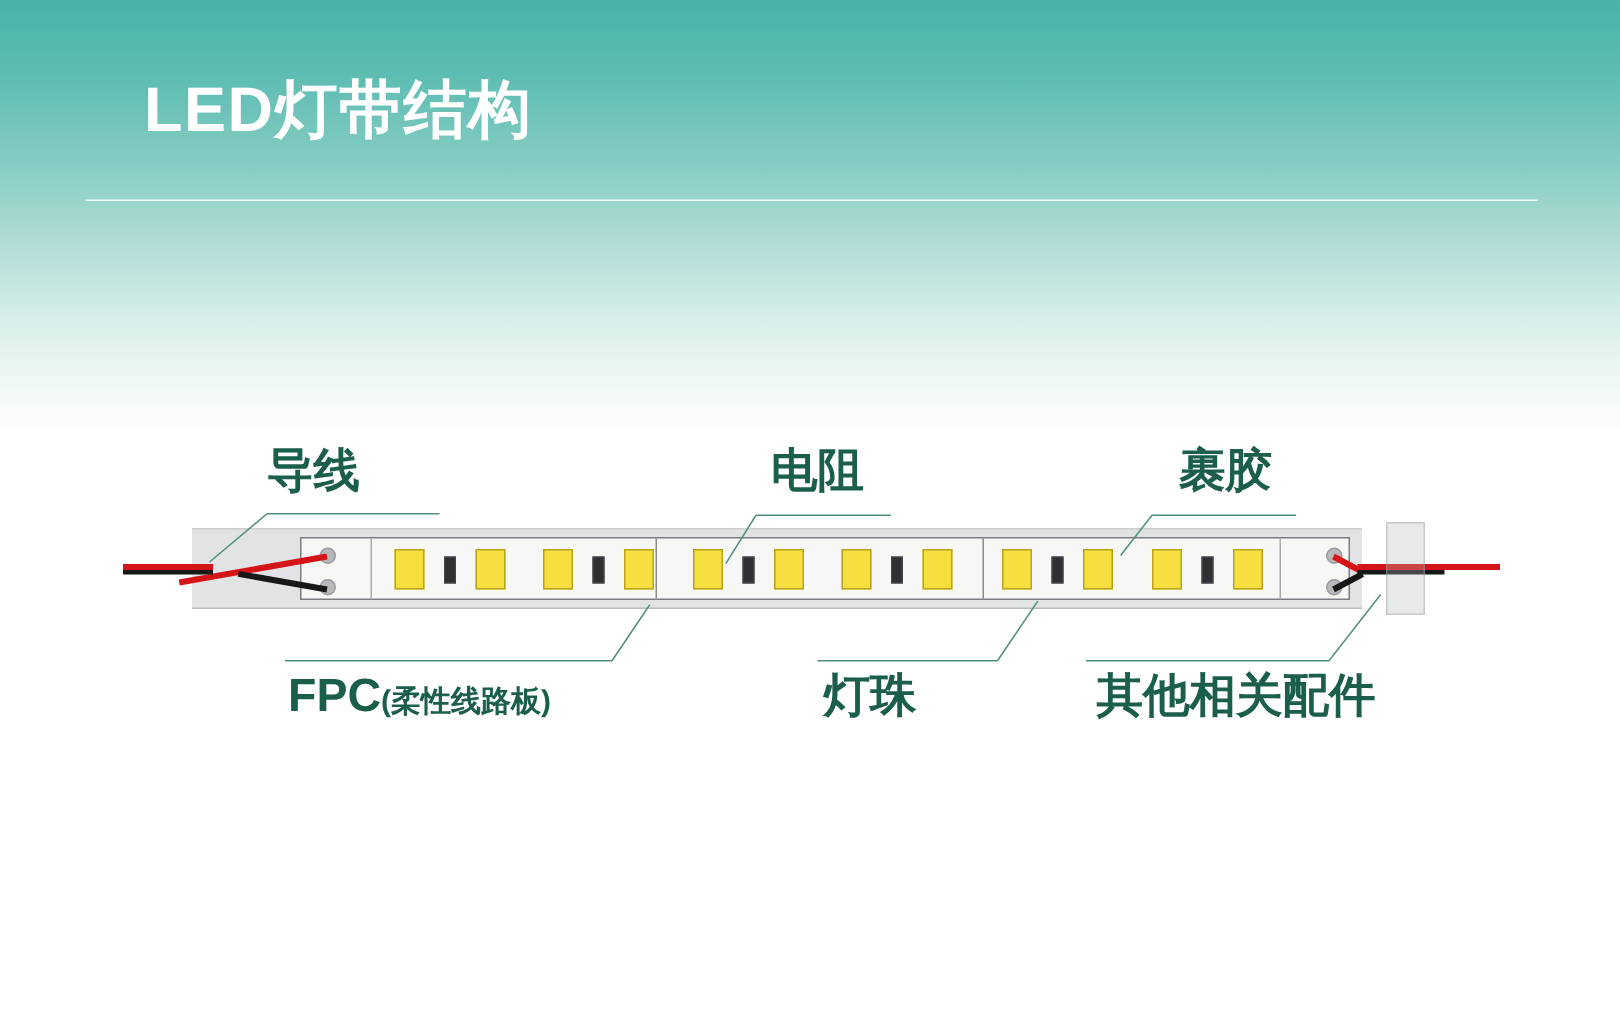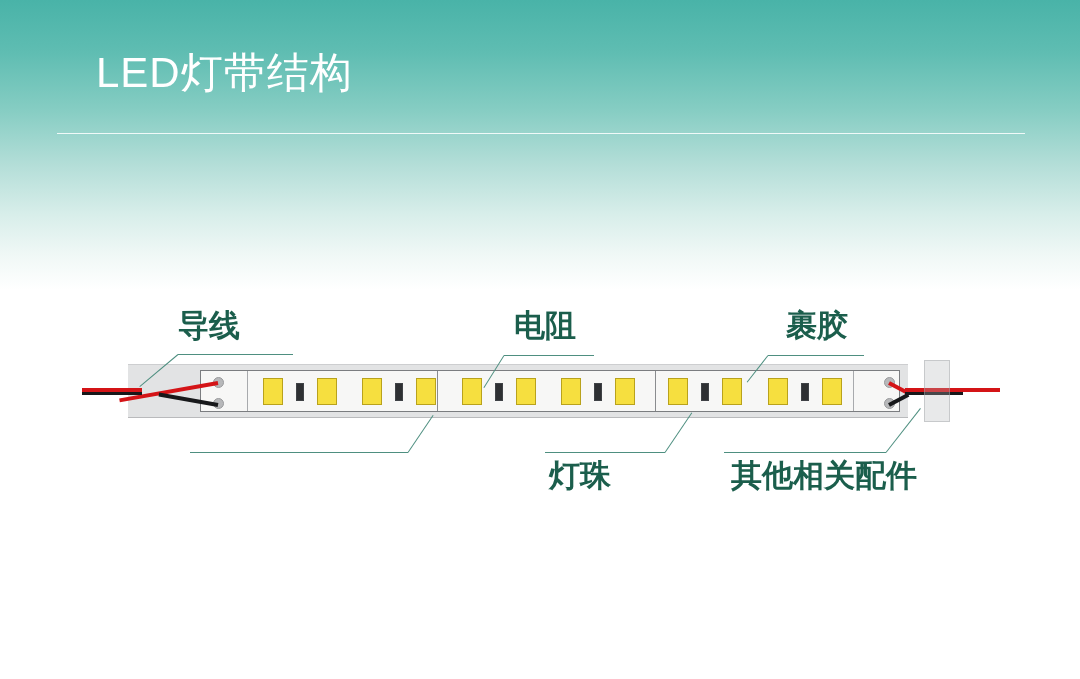--- a/index.html
+++ b/index.html
@@ -28,39 +28,39 @@
         #b4ded8 57%,
         #d8eeea 74%,
         #f0f8f6 88%,
         #ffffff 100%);
   }
   .slide-title {
     position: absolute;
     left: 96px;
     top: 48px;
     font-size: 42px;
-    font-weight: normal;
+    font-weight: bold;
     color: #ffffff;
     letter-spacing: 1px;
     line-height: 1.2;
     white-space: nowrap;
   }
   .title-divider {
     position: absolute;
     left: 57px;
     top: 133px;
     width: 968px;
     height: 1px;
     background: rgba(255,255,255,0.85);
   }
 
   
   .strip-stage {
     position: absolute;
-    left: 0; top: 12px;
+    left: 0; top: 0;
     width: 1080px;
     height: 568px;
   }
   
   .casing {
     position: absolute;
     left: 128px;
     top: 352px;
     width: 780px;
     height: 52px;
@@ -227,20 +227,21 @@
     <div class="leader-d" style="left:178px; top:342px; width:50px; transform:rotate(140deg);"></div>
 
     <div class="label" style="left:514px; top:298px;">电阻</div>
     <div class="leader-h" style="left:504px; top:343px; width:90px;"></div>
     <div class="leader-d" style="left:504px; top:343px; width:38px; transform:rotate(122deg);"></div>
 
     <div class="label" style="left:786px; top:298px;">裹胶</div>
     <div class="leader-h" style="left:768px; top:343px; width:96px;"></div>
     <div class="leader-d" style="left:768px; top:343px; width:34px; transform:rotate(128deg);"></div>
 
+    <div class="label" style="left:192px; top:448px;"><span>FPC</span><span class="sub">(柔性线路板)</span></div>
     <div class="leader-h" style="left:190px; top:440px; width:218px;"></div>
     <div class="leader-d" style="left:408px; top:440px; width:45px; transform:rotate(-56deg);"></div>
 
     <div class="label" style="left:549px; top:448px;">灯珠</div>
     <div class="leader-h" style="left:545px; top:440px; width:120px;"></div>
     <div class="leader-d" style="left:665px; top:440px; width:48px; transform:rotate(-56deg);"></div>
 
     <div class="label" style="left:731px; top:448px;text-align:right;">其他相关配件</div>
     <div class="leader-h" style="left:724px; top:440px; width:162px;"></div>
     <div class="leader-d" style="left:886px; top:440px; width:56px; transform:rotate(-52deg);"></div>

